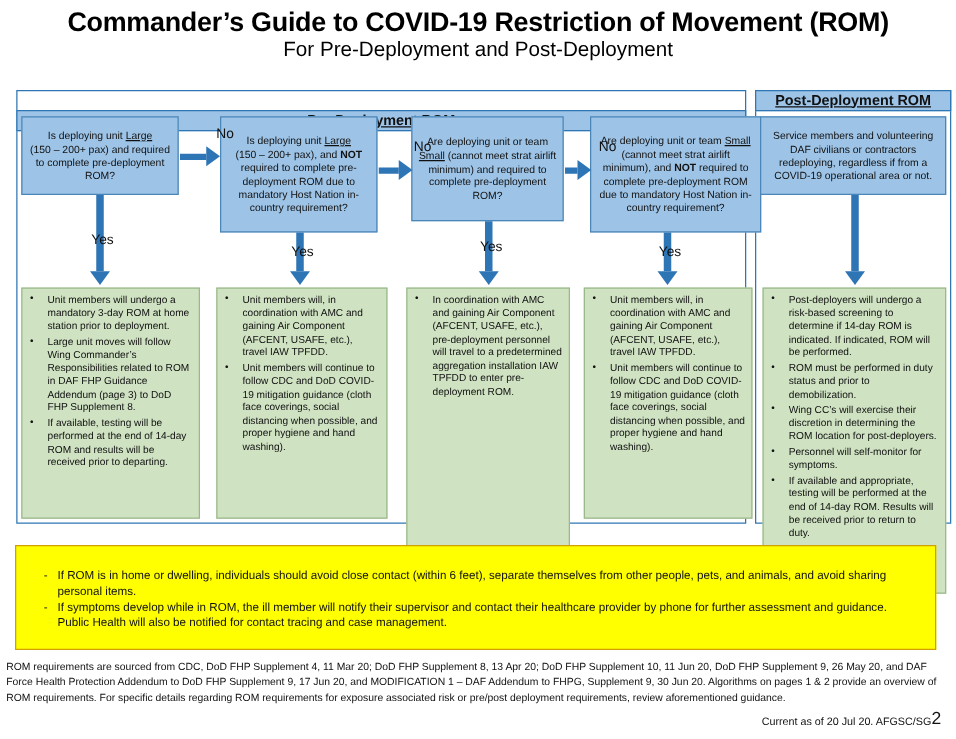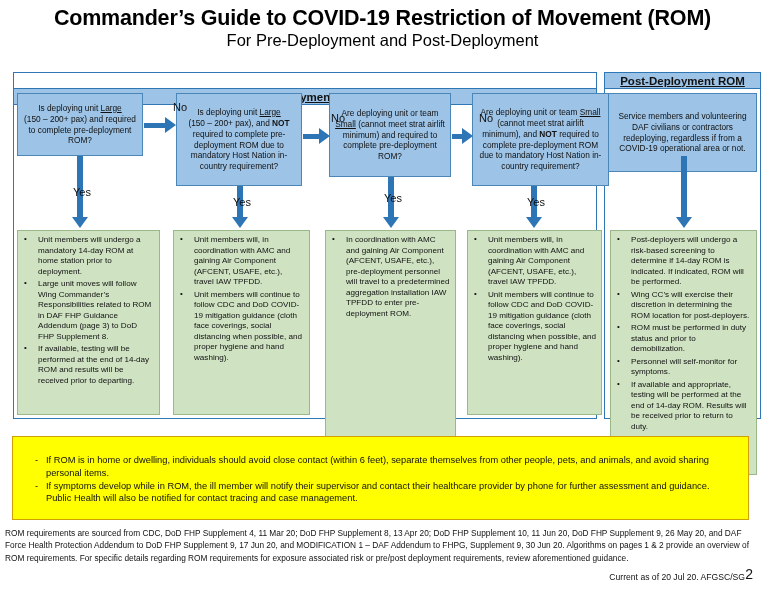--- a/index.html
+++ b/index.html
@@ -39,21 +39,21 @@
     color:#111;padding:4px 4px;display:flex;align-items:center;justify-content:center;
   }
   .dec-box .inner{width:100%;}
   .u{text-decoration:underline;}
   .b{font-weight:700;}
 
   #dec1{left:17px;top:93px;width:126px;height:63px;}
   #dec2{left:176px;top:93px;width:126px;height:93px;}
   #dec3{left:329px;top:93px;width:122px;height:84px;}
   #dec4{left:472px;top:93px;width:137px;height:93px;}
-  #post-intro{left:608px;top:93px;width:149px;height:79px;}
+  #post-intro{left:608px;top:93px;width:149px;height:63px;}
 
   
   .arrow-h{position:absolute;height:16px;}
   .arrow-h .shaft{position:absolute;left:0;top:6px;height:5px;background:#2e75b6;}
   .arrow-h .head{
     position:absolute;top:0;width:0;height:0;
     border-top:8px solid transparent;border-bottom:8px solid transparent;
     border-left:11px solid #2e75b6;
   }
   .arrow-v{position:absolute;width:16px;}
@@ -189,21 +189,21 @@
   </div>
   <div class="arrow-label" style="left:500px;top:196px;">Yes</div>
 
   <div class="arrow-v" style="left:676px;top:156px;height:72px;">
     <div class="shaft" style="height:61px;"></div>
     <div class="head" style="top:61px;"></div>
   </div>
 
   <div class="out-box" id="out1">
     <ul>
-      <li>Unit members will undergo a mandatory 14-day ROM at home station prior to deployment.</li>
+      <li>Unit members will undergo a mandatory 3-day ROM at home station prior to deployment.</li>
       <li>Large unit moves will follow Wing Commander’s Responsibilities  related to ROM in DAF FHP Guidance Addendum  (page 3) to DoD FHP Supplement  8.</li>
       <li>If available, testing will be performed at the end of 14-day ROM and results will be received prior to departing.</li>
     </ul>
   </div>
 
   <div class="out-box" id="out2">
     <ul>
       <li>Unit members will, in coordination with AMC and gaining Air Component (AFCENT, USAFE, etc.), travel IAW TPFDD.</li>
       <li>Unit members will continue to follow CDC and DoD COVID-19 mitigation guidance (cloth face coverings, social distancing when possible, and proper hygiene and hand washing).</li>
     </ul>
@@ -218,22 +218,22 @@
   <div class="out-box" id="out4">
     <ul>
       <li>Unit members will, in coordination with AMC and gaining Air Component  (AFCENT, USAFE, etc.), travel IAW TPFDD.</li>
       <li>Unit members will continue to follow CDC and DoD COVID-19 mitigation guidance (cloth face coverings, social distancing when possible,  and proper hygiene and hand washing).</li>
     </ul>
   </div>
 
   <div class="out-box" id="out5">
     <ul>
       <li>Post-deployers  will undergo a risk-based  screening to determine if 14-day ROM is indicated.  If indicated, ROM will be performed.</li>
+      <li>ROM must be performed  in duty status and prior to demobilization.</li>
       <li>Wing CC’s will exercise their discretion  in determining the ROM location for post-deployers.</li>
-      <li>ROM must be performed  in duty status and prior to demobilization.</li>
       <li>Personnel  will self-monitor for symptoms.</li>
       <li>If available and appropriate, testing will be performed  at the end of 14-day ROM.  Results will be received prior to return to duty.</li>
     </ul>
   </div>
 
   <div id="rom-note">
     <ul>
       <li>If ROM is in home  or dwelling, individuals should avoid close contact (within 6 feet), separate themselves from other people, pets, and animals, and avoid sharing personal items.</li>
       <li>If symptoms develop while in ROM, the ill member will notify their supervisor and contact their healthcare provider by phone for further  assessment and guidance.  Public Health will also be notified for contact tracing and case management.</li>
     </ul>

